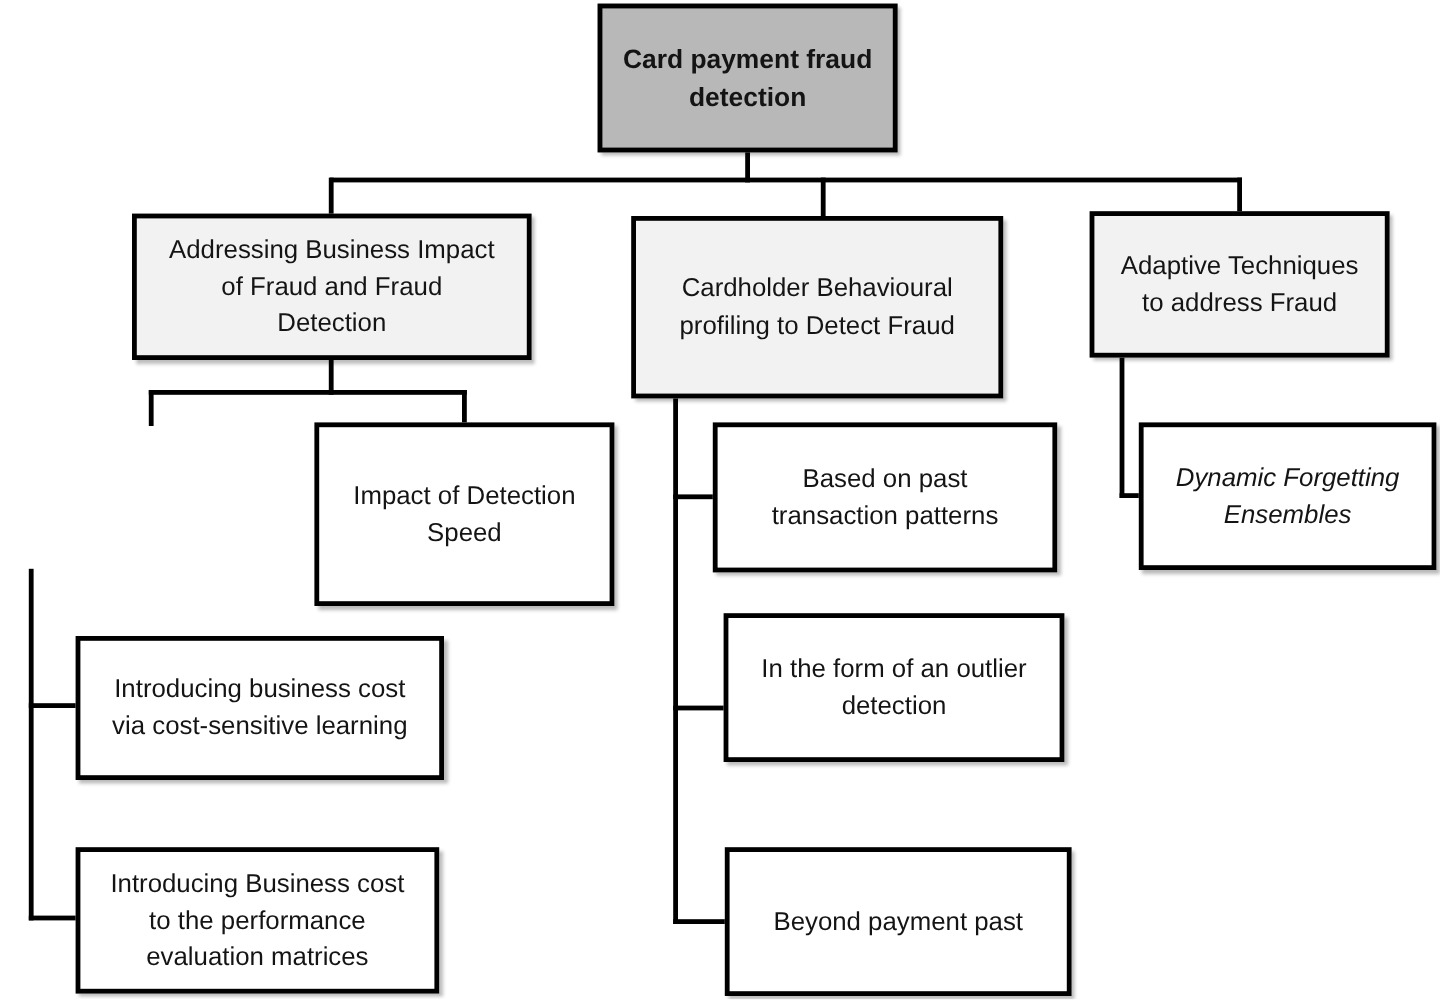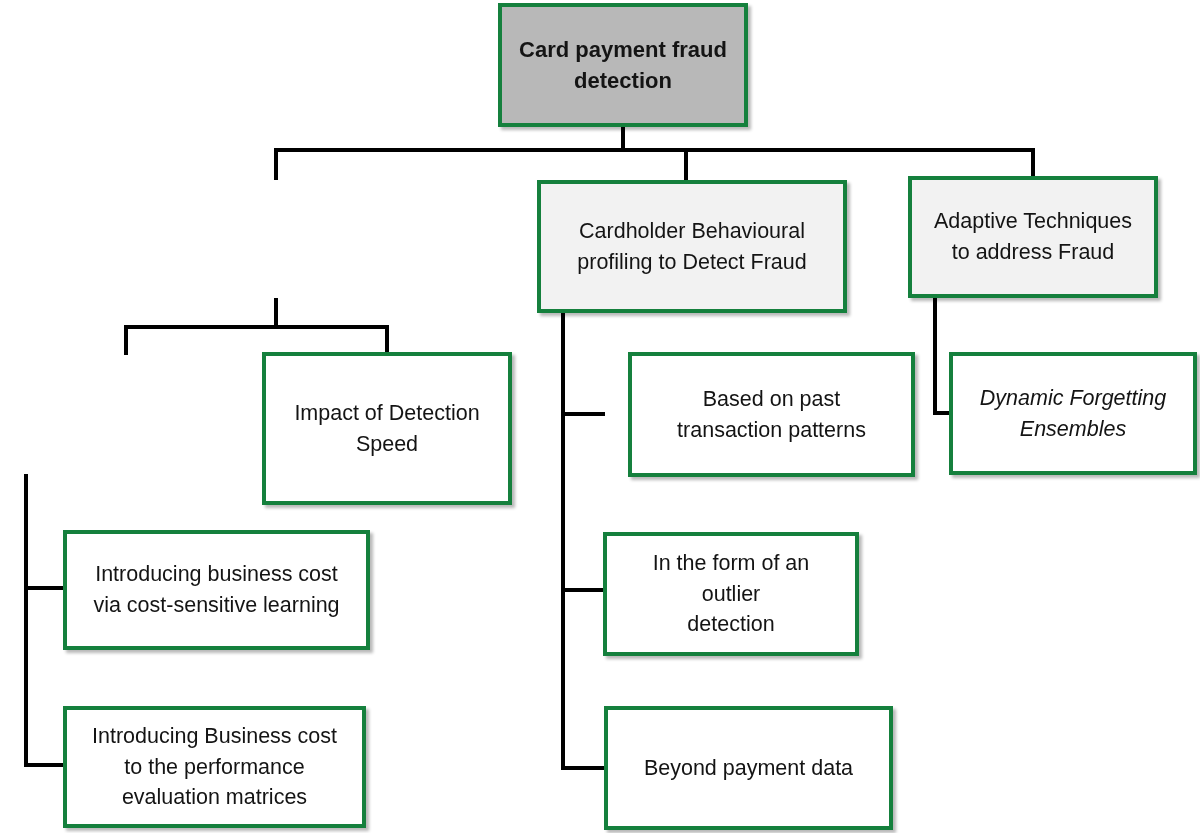--- a/index.html
+++ b/index.html
@@ -11,21 +11,21 @@
     position: relative;
     width: 1200px;
     height: 833px;
     background: #ffffff;
     font-family: "Liberation Sans", sans-serif;
     overflow: hidden;
   }
   .node {
     position: absolute;
     box-sizing: border-box;
-    border: 4px solid #15803d;
+    border: 4px solid #000000;
     display: flex;
     align-items: center;
     justify-content: center;
     text-align: center;
     padding: 2px 14px;
     box-shadow: 3px 3px 3px rgba(0,0,0,0.28);
     z-index: 2;
   }
   .node span {
     white-space: pre-line;
@@ -69,21 +69,26 @@
   <div class="line" style="left:561px; top:766px; width:45px; height:4px;"></div>
 
   <div class="line" style="left:933px; top:296px; width:4px; height:119px;"></div>
   <div class="line" style="left:933px; top:411px; width:18px; height:4px;"></div>
 
   <div class="node root" style="left:498px; top:3px; width:250px; height:124px;">
     <span>Card payment fraud
 detection</span>
   </div>
 
-  <div class="node branch" style="left:537px; top:180px; width:310px; height:133px;">
+  <div class="node branch" style="left:110px; top:178px; width:333px; height:122px;">
+    <span>Addressing Business Impact
+of Fraud and Fraud
+Detection</span>
+  </div>
+  <div class="node branch" style="left:526px; top:180px; width:310px; height:152px;">
     <span>Cardholder Behavioural
 profiling to Detect Fraud</span>
   </div>
   <div class="node branch" style="left:908px; top:176px; width:250px; height:122px;">
     <span>Adaptive Techniques
 to address Fraud</span>
   </div>
 
   <div class="node leaf" style="left:262px; top:352px; width:250px; height:153px;">
     <span>Impact of Detection
@@ -93,30 +98,30 @@
   <div class="node leaf" style="left:63px; top:530px; width:307px; height:120px;">
     <span>Introducing business cost
 via cost-sensitive learning</span>
   </div>
   <div class="node leaf" style="left:63px; top:706px; width:303px; height:122px;">
     <span>Introducing Business cost
 to the performance
 evaluation matrices</span>
   </div>
 
-  <div class="node leaf" style="left:628px; top:352px; width:287px; height:125px;">
+  <div class="node leaf" style="left:594px; top:352px; width:287px; height:125px;">
     <span>Based on past
 transaction patterns</span>
   </div>
-  <div class="node leaf" style="left:603px; top:532px; width:256px; height:124px;">
+  <div class="node leaf" style="left:603px; top:511px; width:284px; height:124px;">
     <span>In the form of an outlier
 detection</span>
   </div>
   <div class="node leaf" style="left:604px; top:706px; width:289px; height:124px;">
-    <span>Beyond payment data</span>
+    <span>Beyond payment past</span>
   </div>
 
   <div class="node leaf" style="left:949px; top:352px; width:248px; height:123px;font-style:italic;">
     <span>Dynamic Forgetting
 Ensembles</span>
   </div>
 
 </div>
 
 </body></html>

